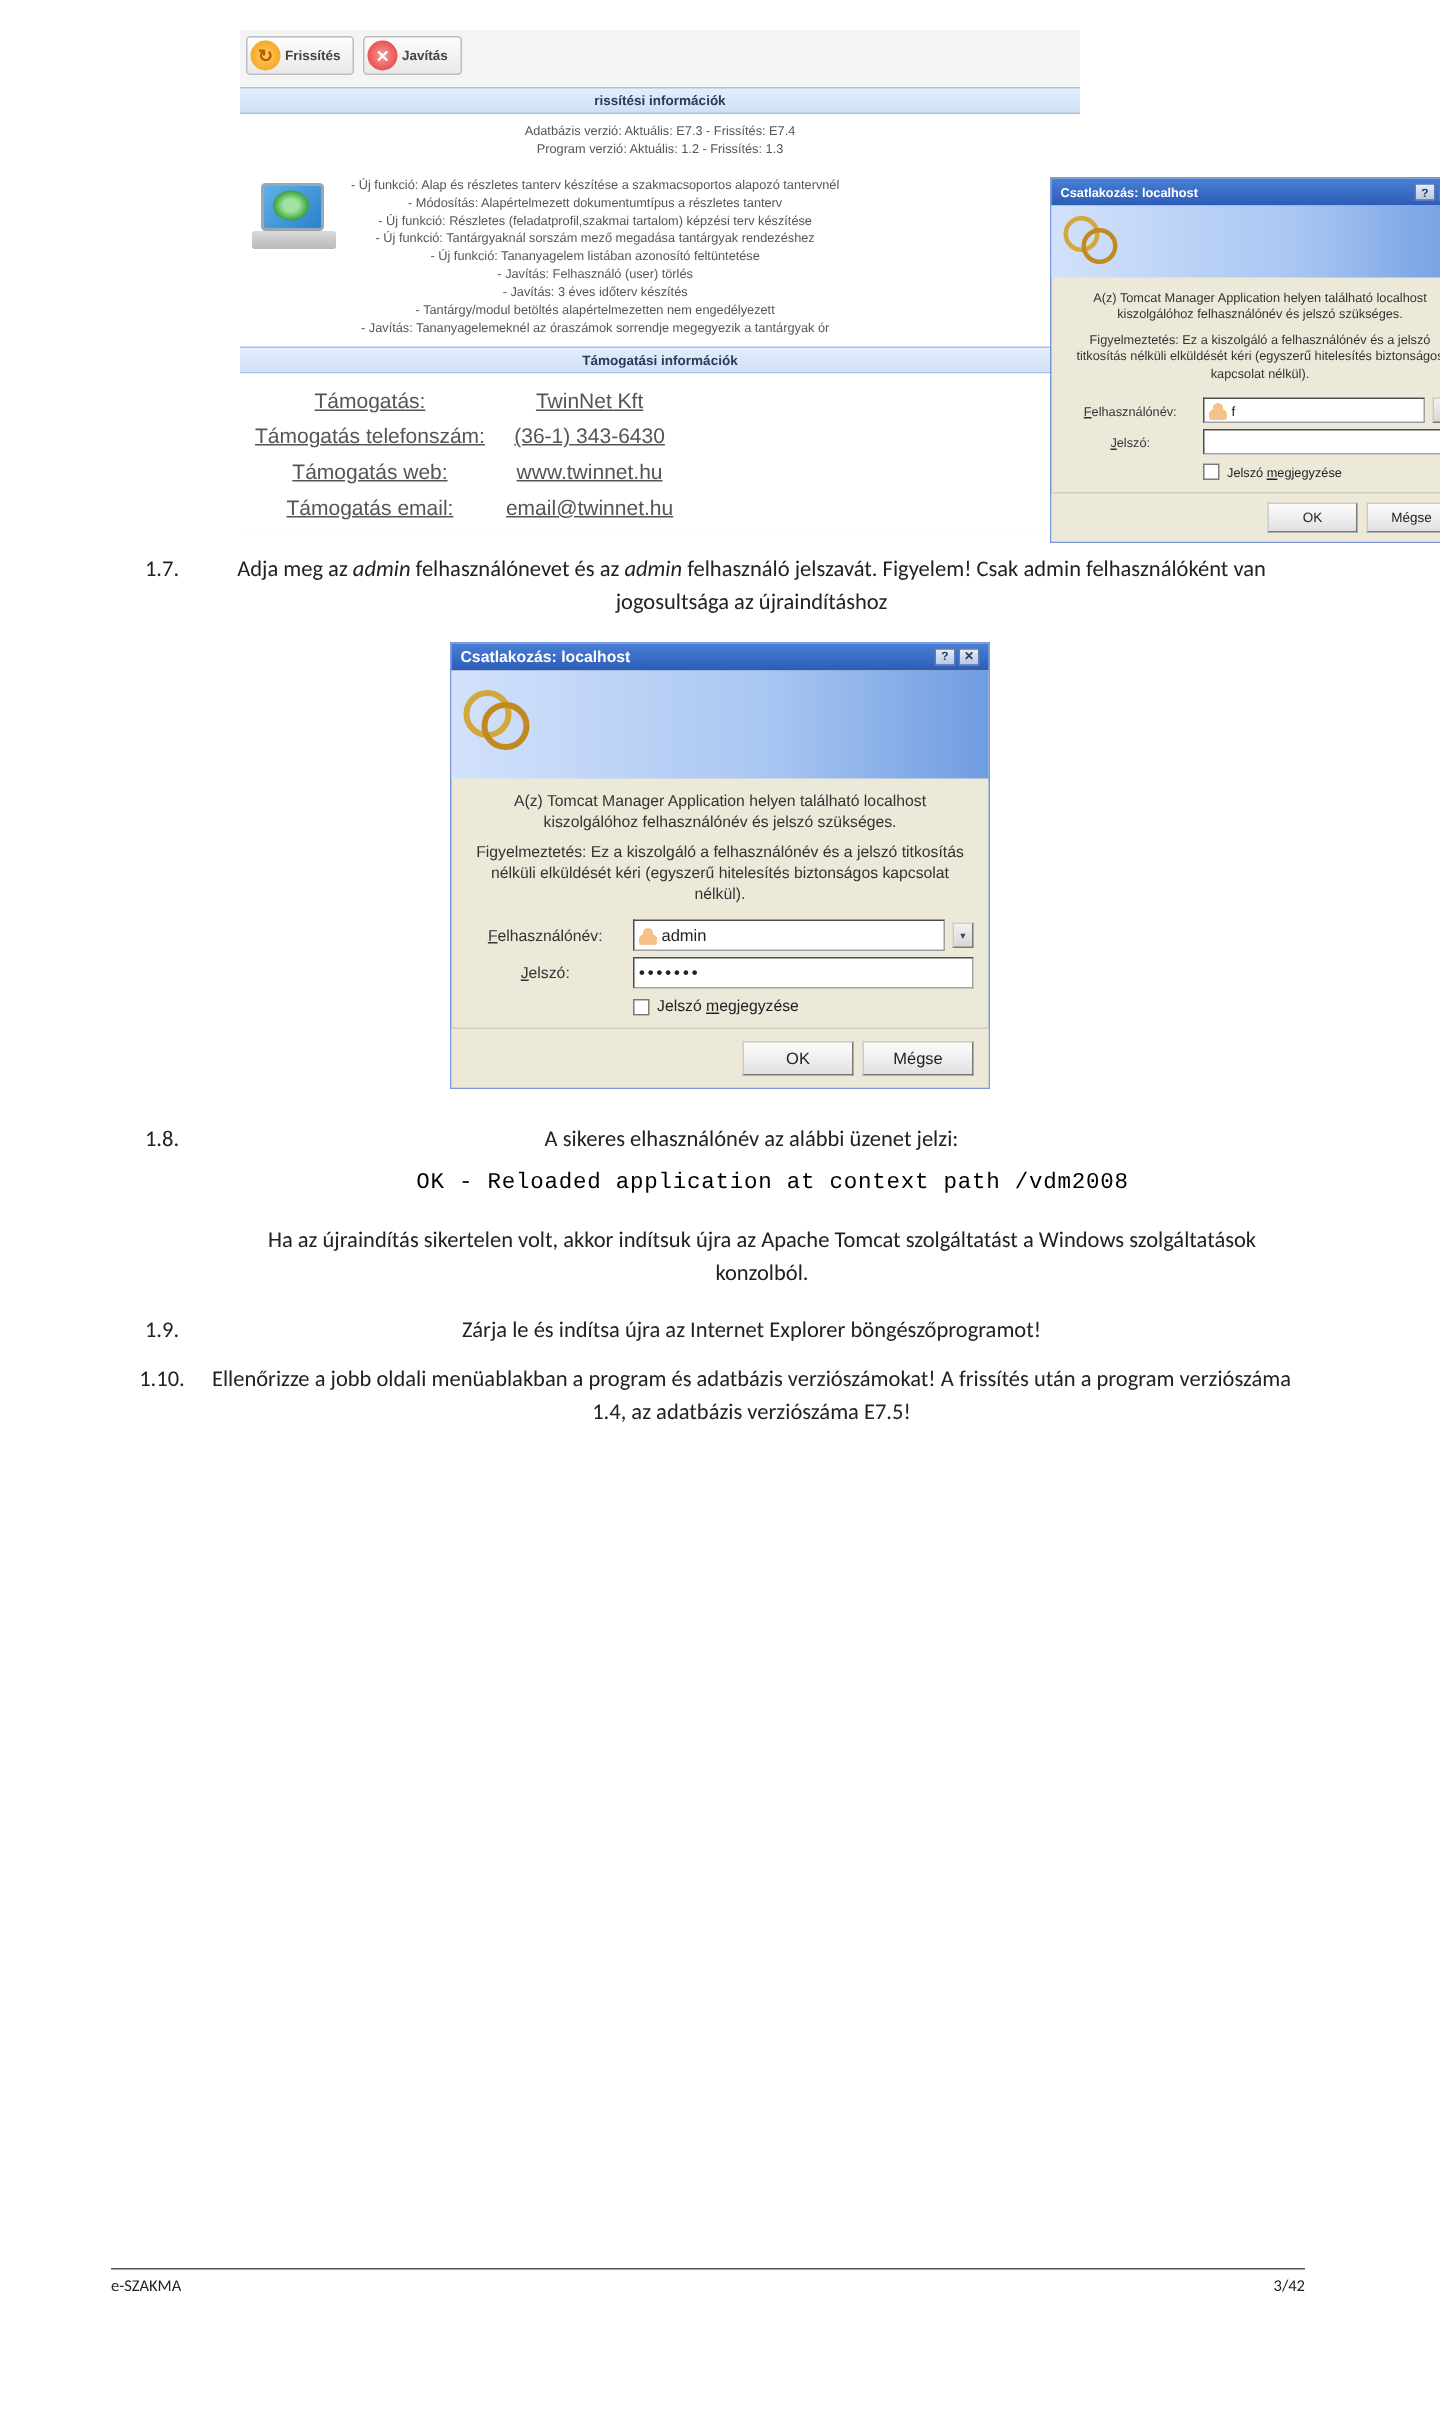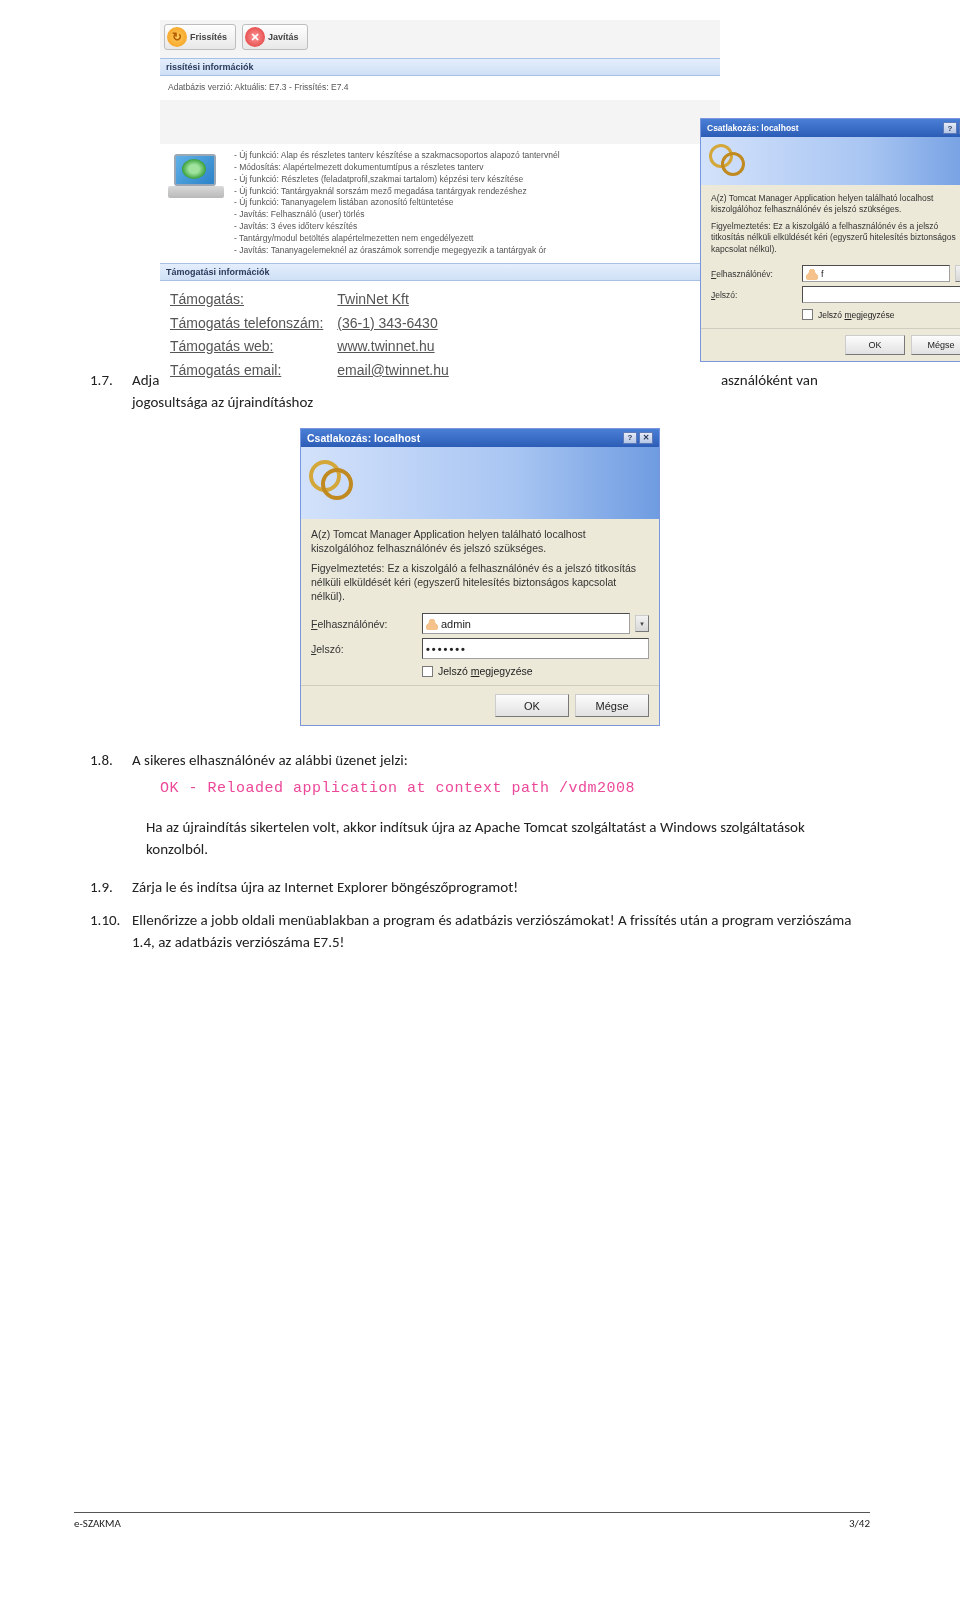--- a/index.html
+++ b/index.html
@@ -9,20 +9,21 @@
     color: #222;
     background: #fff;
     width: 960px;
     margin: 0 auto;
     padding: 0;
   }
   .page {
     padding: 20px 90px 0 90px;
     min-height: 1550px;
     position: relative;
+    text-align: center;
   }
   
   .scr1 {
     position: relative;
     height: 310px;
     margin: 0 0 40px 70px;
   }
   .updater {
     width: 560px;
     font-family: Tahoma, Arial, sans-serif;
@@ -63,21 +64,20 @@
   .panel-body {
     background: #fff;
     padding: 6px 8px;
     color: #555;
     line-height: 1.4;
   }
   .panel-body.small { font-size: 8.5px; }
   .split {
     display: flex;
     gap: 8px;
-    margin-top: 44px;
   }
   .pc-icon {
     width: 56px; height: 48px; flex: 0 0 56px;
     position: relative;
     margin: 4px 2px 0 0;
   }
   .pc-monitor{position:absolute;top:0;left:6px;width:42px;height:32px;border:2px solid #9aa7b5;border-radius:3px;background:linear-gradient(135deg,#5fb1e6,#2b82c9);}
   .pc-globe{position:absolute;top:5px;left:14px;width:24px;height:20px;border-radius:50%;background:radial-gradient(#9fe39f 30%,#3aa03a 70%);}
   .pc-base{position:absolute;bottom:4px;left:0;width:56px;height:12px;background:linear-gradient(#d9d9d9,#b9b9b9);border-radius:2px;}
   .kv-table td{padding:1px 12px 1px 0;font-size:14px;color:#555;text-decoration:underline;}
@@ -133,21 +133,21 @@
   .scr2 { display:flex; justify-content:center; margin: 14px 0 24px 0;}
   .auth-dialog.big { position: relative; width: 360px; font-size: 10.5px; top:auto; right:auto;}
   .auth-dialog.big .auth-banner{height:72px;}
   .auth-dialog.big .keys-icon{width:46px;height:46px;}
   .auth-dialog.big .keys-icon::before,.auth-dialog.big .keys-icon::after{width:24px;height:24px;border-width:4px;}
   .auth-dialog.big .finput{height:21px;font-size:11px;}
   .auth-dialog.big .flabel{width:105px;}
   .auth-dialog.big .chkrow{margin-left:111px;}
   .auth-dialog.big .wbtn2{min-width:74px;height:23px;font-size:11px;}
   
-  .ok-line { font-family: "Courier New", monospace; font-size: 15px; color:#ec4899; margin: 8px 0 20px 70px; letter-spacing:0.5px;}
+  .ok-line { font-family: "Courier New", monospace; font-size: 15px; color:#000000; margin: 8px 0 20px 70px; letter-spacing:0.5px;}
   
   .footer{
     position:absolute; bottom:20px; left:74px; right:90px;
     border-top:1px solid #555;
     display:flex; justify-content:space-between;
     font-size:11px; padding-top:4px;
   }
 </style>
 </head>
 <body>
@@ -162,20 +162,21 @@
           <span>Frissítés</span>
         </span>
         <span class="tb-btn">
           <span class="ico-circle ico-cancel"></span>
           <span>Javítás</span>
         </span>
       </div>
       <div class="panel-head">rissítési információk</div>
       <div class="panel-body small">
         <div>Adatbázis verzió:  Aktuális: E7.3 - Frissítés: E7.4</div>
+        <div>Program verzió:    Aktuális: 1.2  - Frissítés: 1.3</div>
       </div>
       <div class="panel-body small split">
         <div class="pc-icon">
           <div class="pc-monitor"></div>
             <div class="pc-globe"></div>
             <div class="pc-base"></div>
         </div>
         <div>
           <div>- Új funkció: Alap és részletes tanterv készítése a szakmacsoportos alapozó tantervnél</div>
           <div>- Módosítás: Alapértelmezett dokumentumtípus a részletes tanterv</div>

